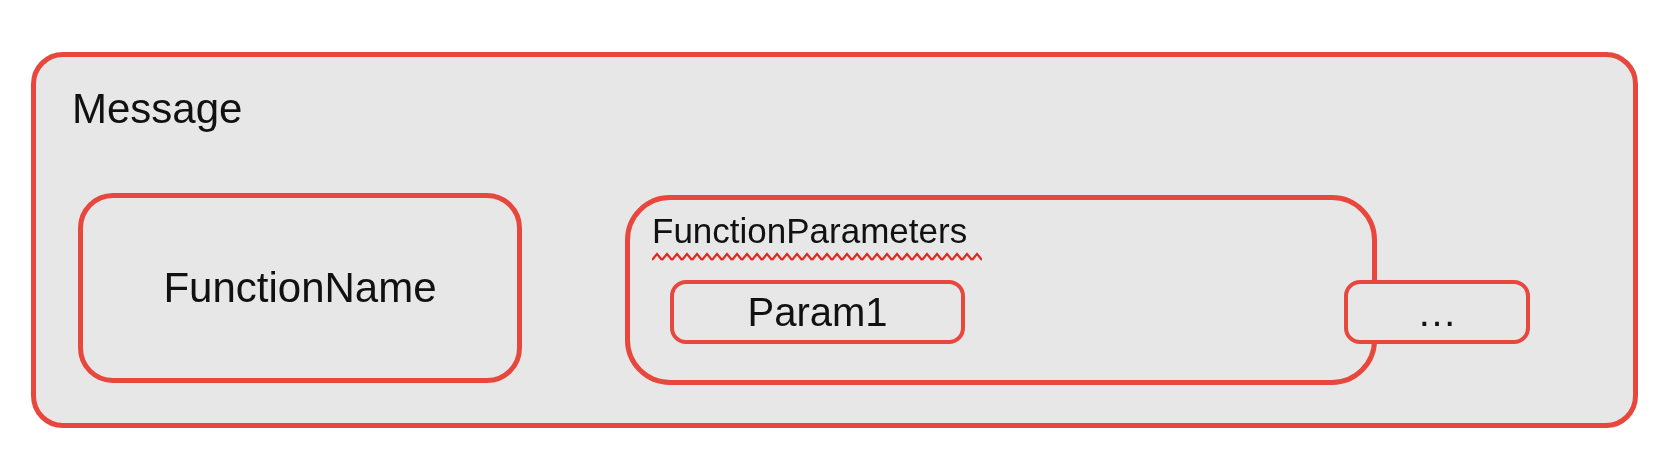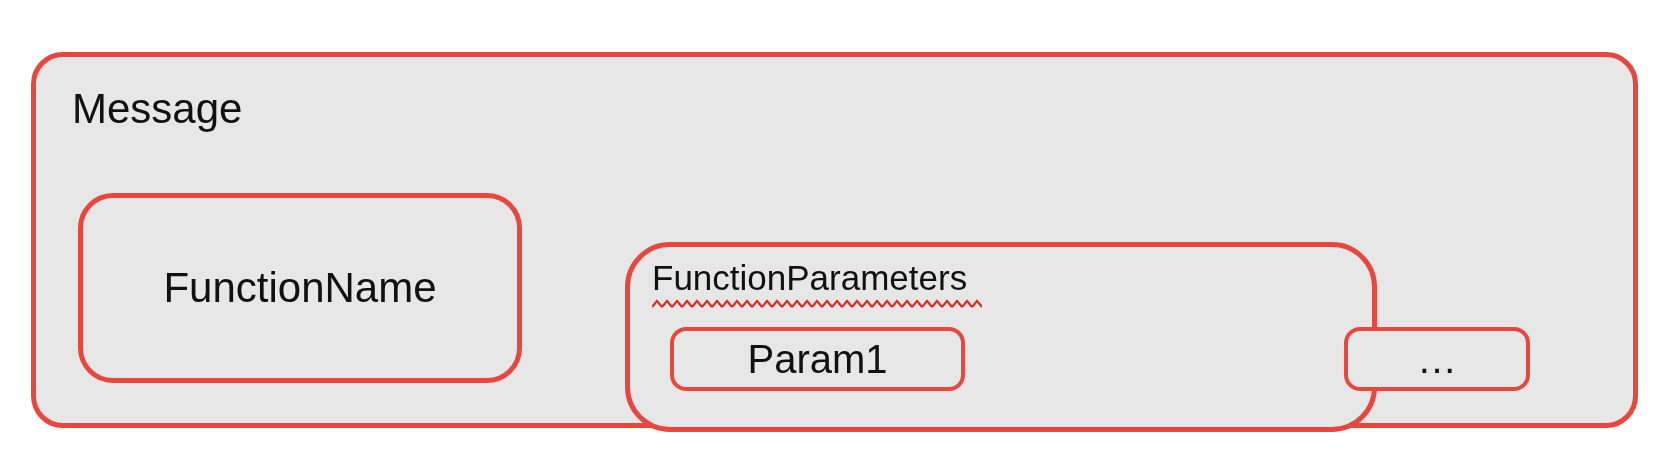--- a/index.html
+++ b/index.html
@@ -43,21 +43,20 @@
   }
   .function-name-label {
     font-size: 42px;
     line-height: 1.2;
     white-space: nowrap;
   }
   .function-parameters-box {
     left: 589px; top: 138px;
     width: 752px; height: 190px;
     border-radius: 45px;
-    margin-top: 47px;
   }
   .fp-title {
     position: absolute;
     left: 22px; top: 11px;
     display: inline-block;
   }
   .fp-title .fp-text {
     display: block;
     font-size: 35px;
     line-height: 1.15;

